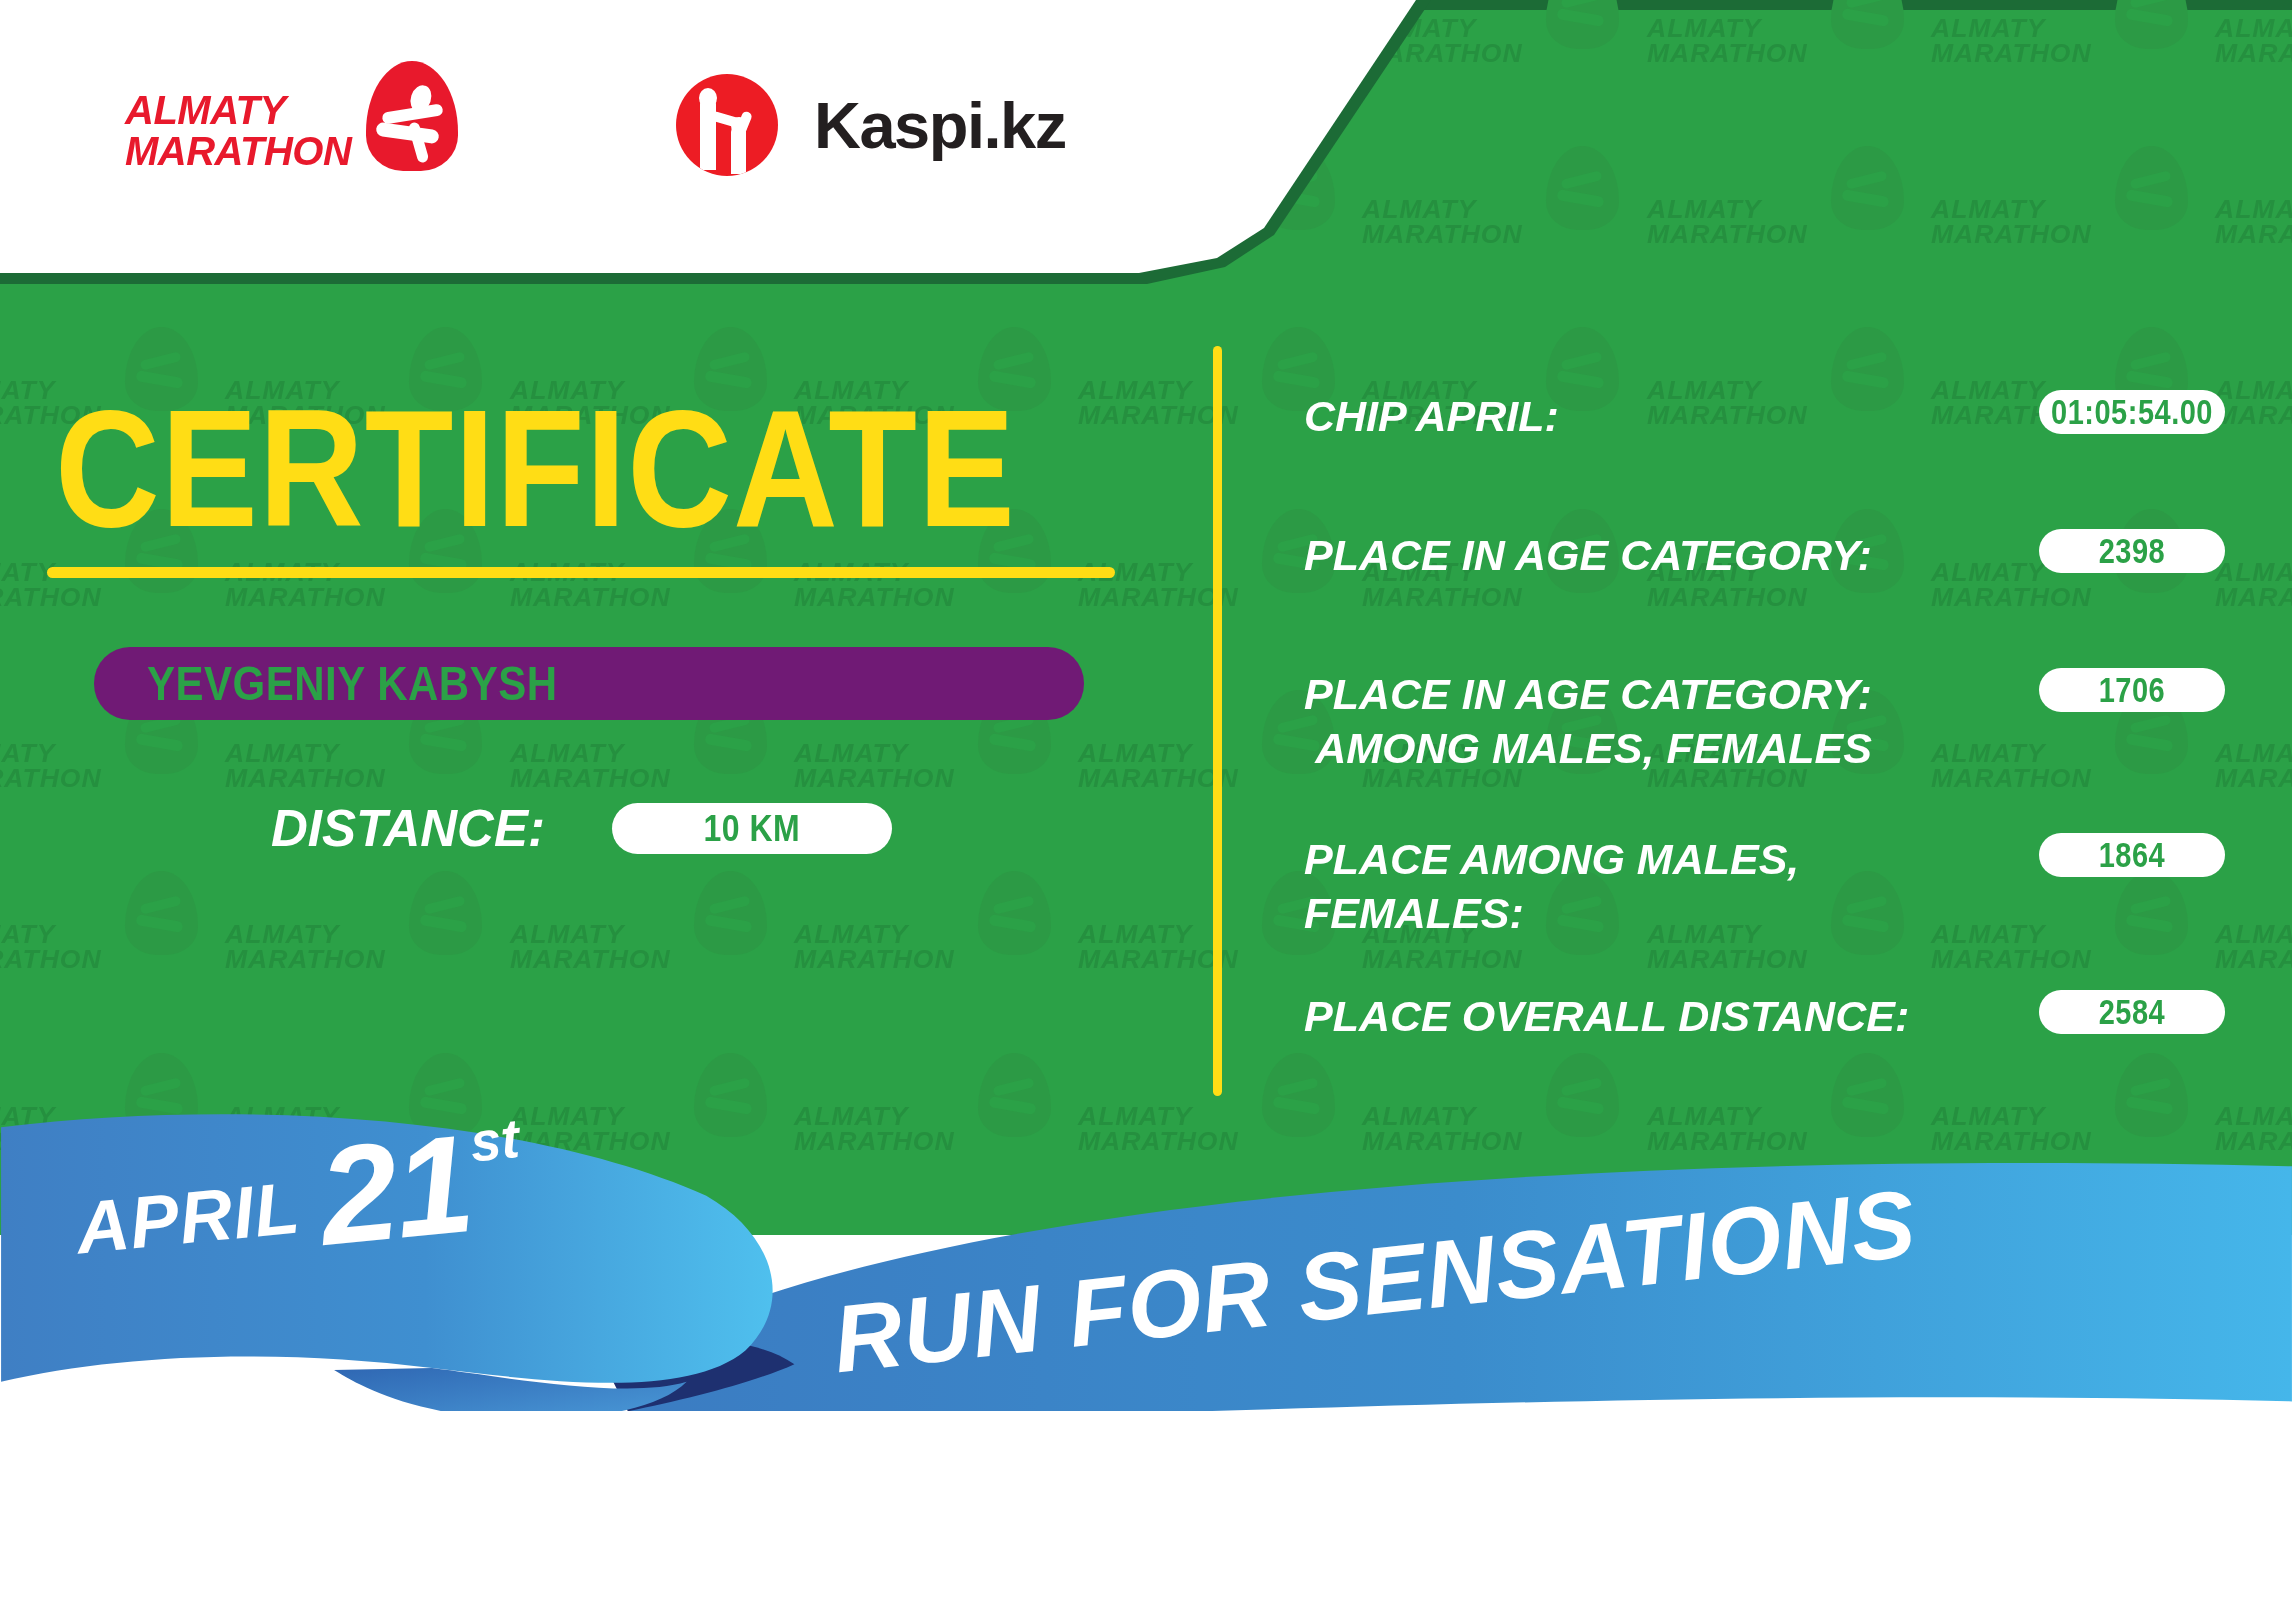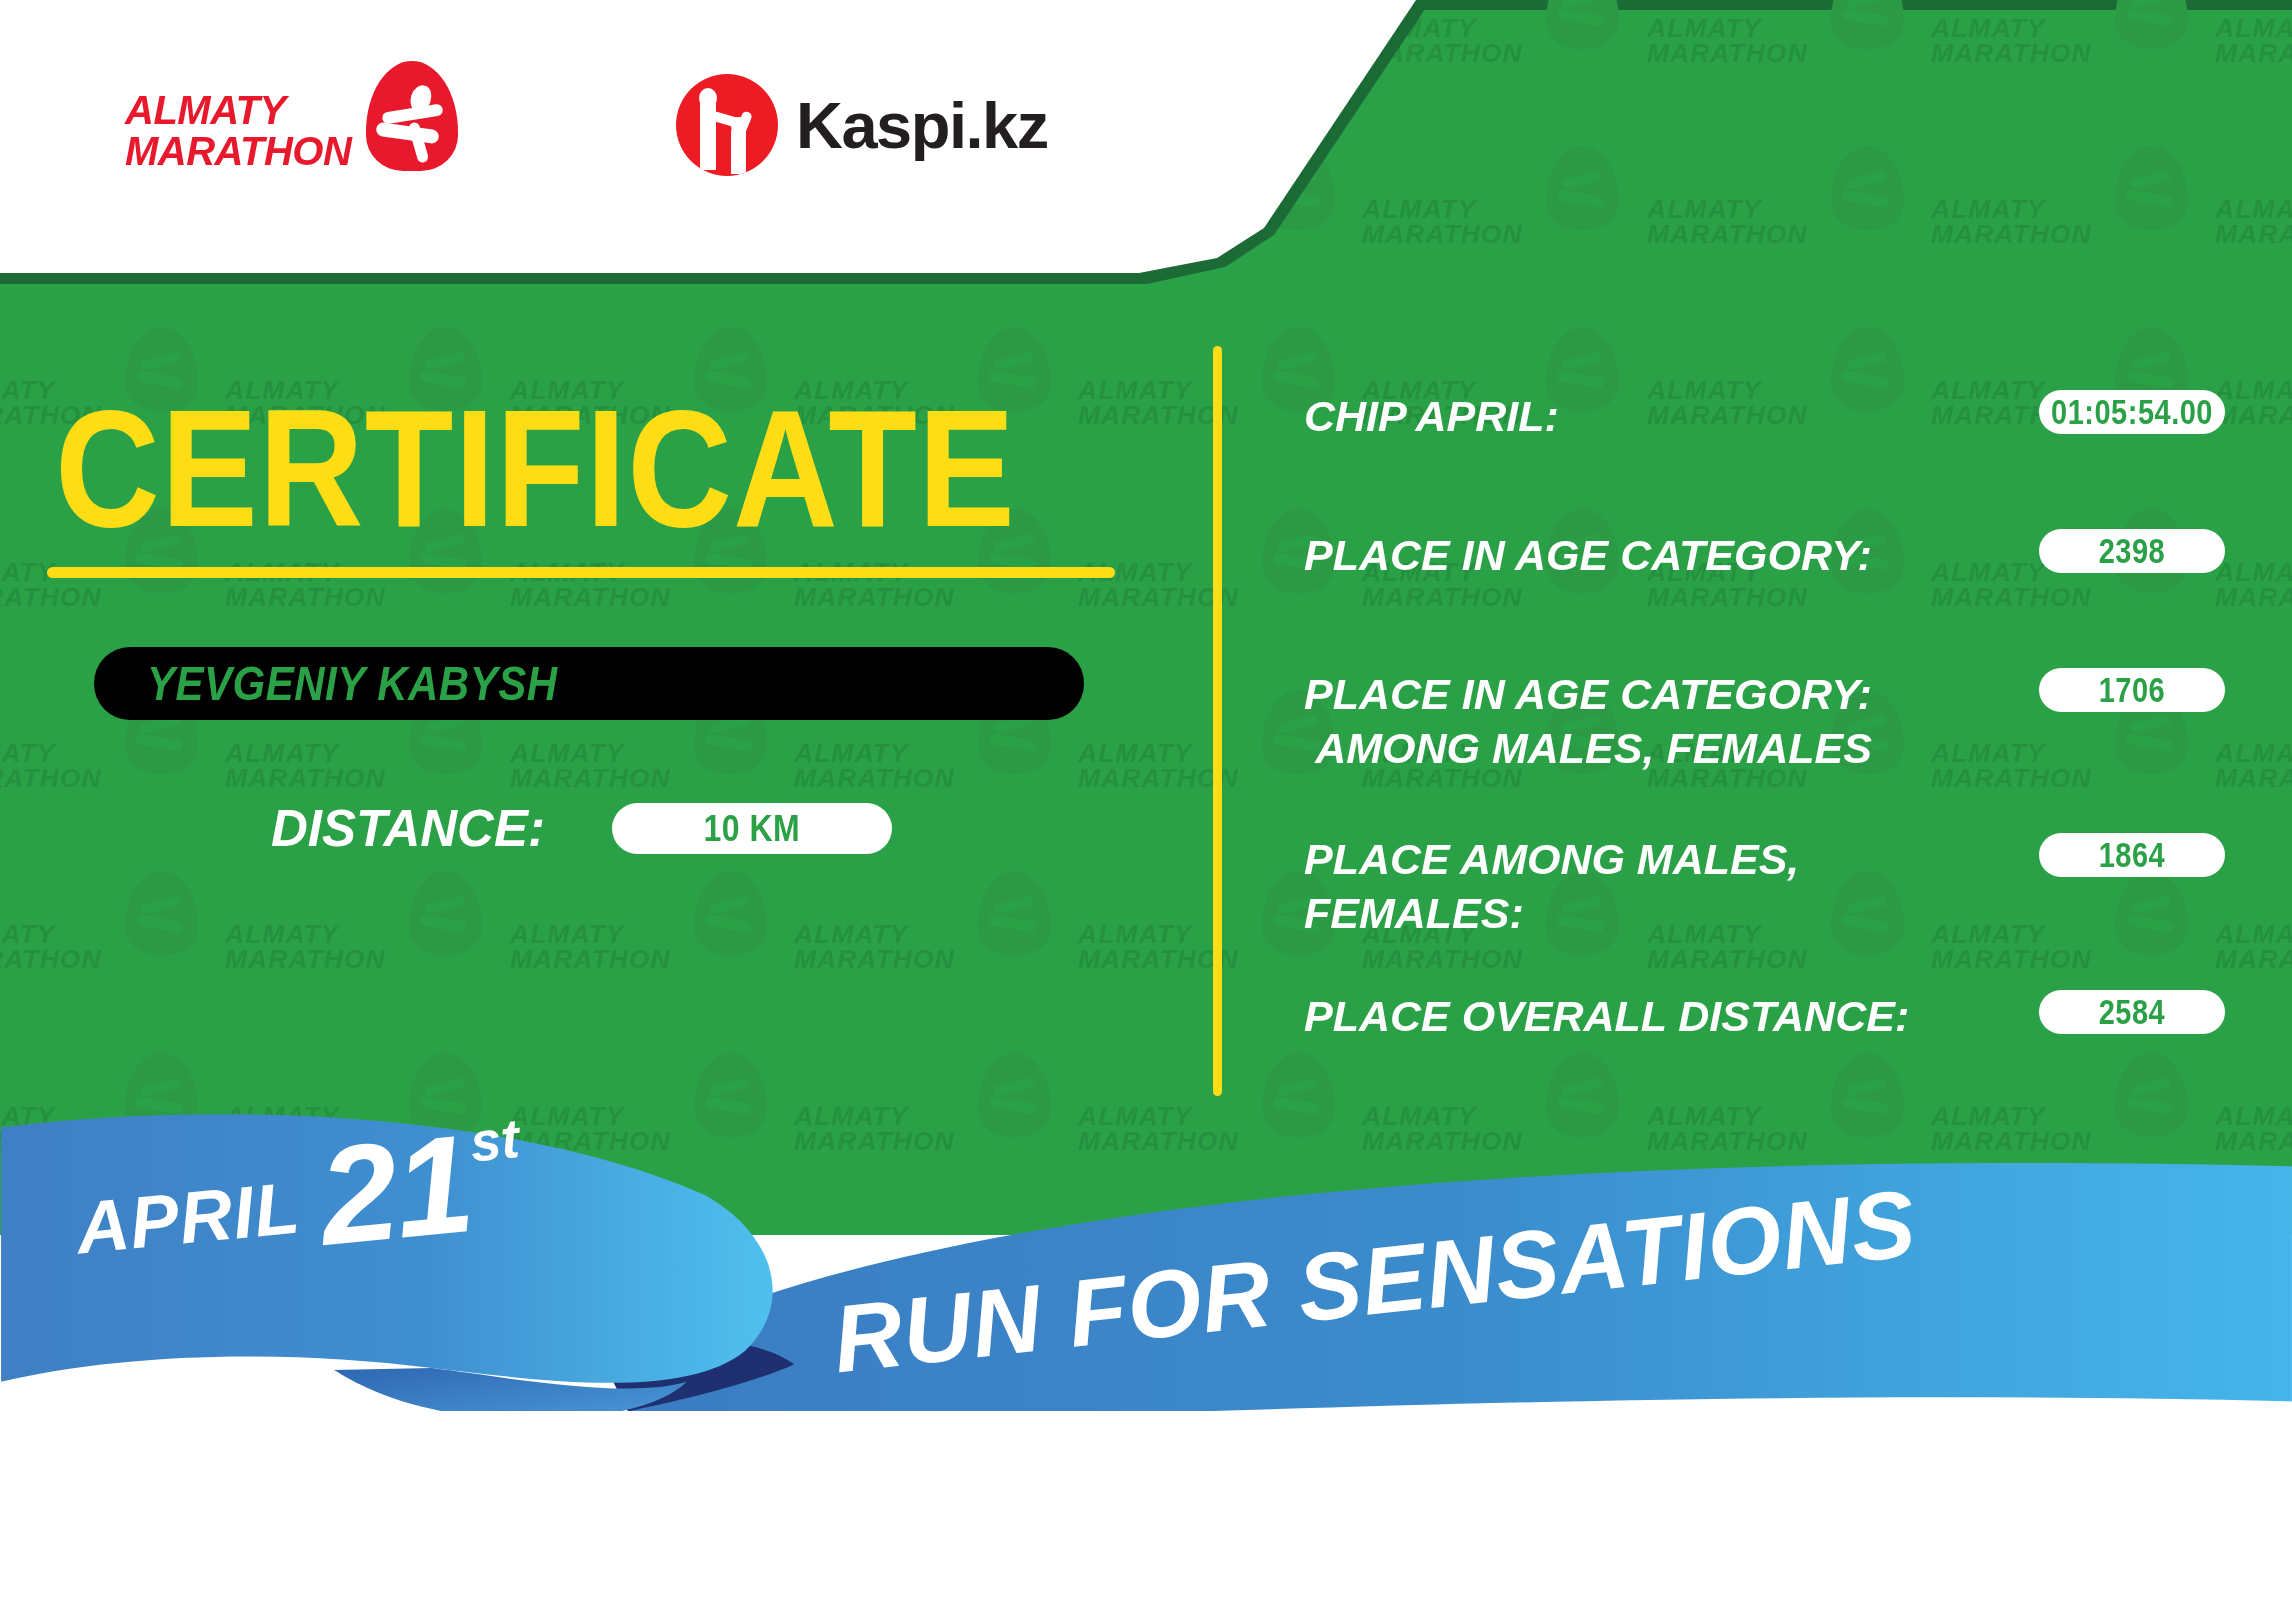--- a/index.html
+++ b/index.html
@@ -167,21 +167,21 @@
     border-radius: 5.9px;
     transform: rotate(-16deg);
   }
 
   
   .kaspi-logo {
     position: absolute;
     left: 676px; top: 74px;
     display: flex;
     align-items: center;
-    gap: 18px;
+    gap: 36px;
   }
   .kaspi-circle {
     position: relative;
     width: 102px; height: 102px;
     border-radius: 50%;
     background: #ed1c24;
     overflow: hidden;
   }
   .kaspi-circle .k-adult {
     position: absolute;
@@ -252,25 +252,24 @@
     position: absolute;
     left: 47px; top: 567px;
     width: 1068px; height: 10.8px;
     background: #ffdd15;
     border-radius: 5.9px;
   }
   .name-pill {
     position: absolute;
     left: 94px; top: 647px;
     width: 990px; height: 73px;
-    background: #000000;
+    background: #701a75;
     border-radius: 36px;
     display: flex;
     align-items: center;
-    font-style: italic;
   }
   .name-text {
     margin-left: 53px;
     font-weight: 900;
     font-size: 42px;
     color: #2ba147;
     letter-spacing: 0.5px;
     transform: scaleY(1.15);
     white-space: nowrap;
   }

